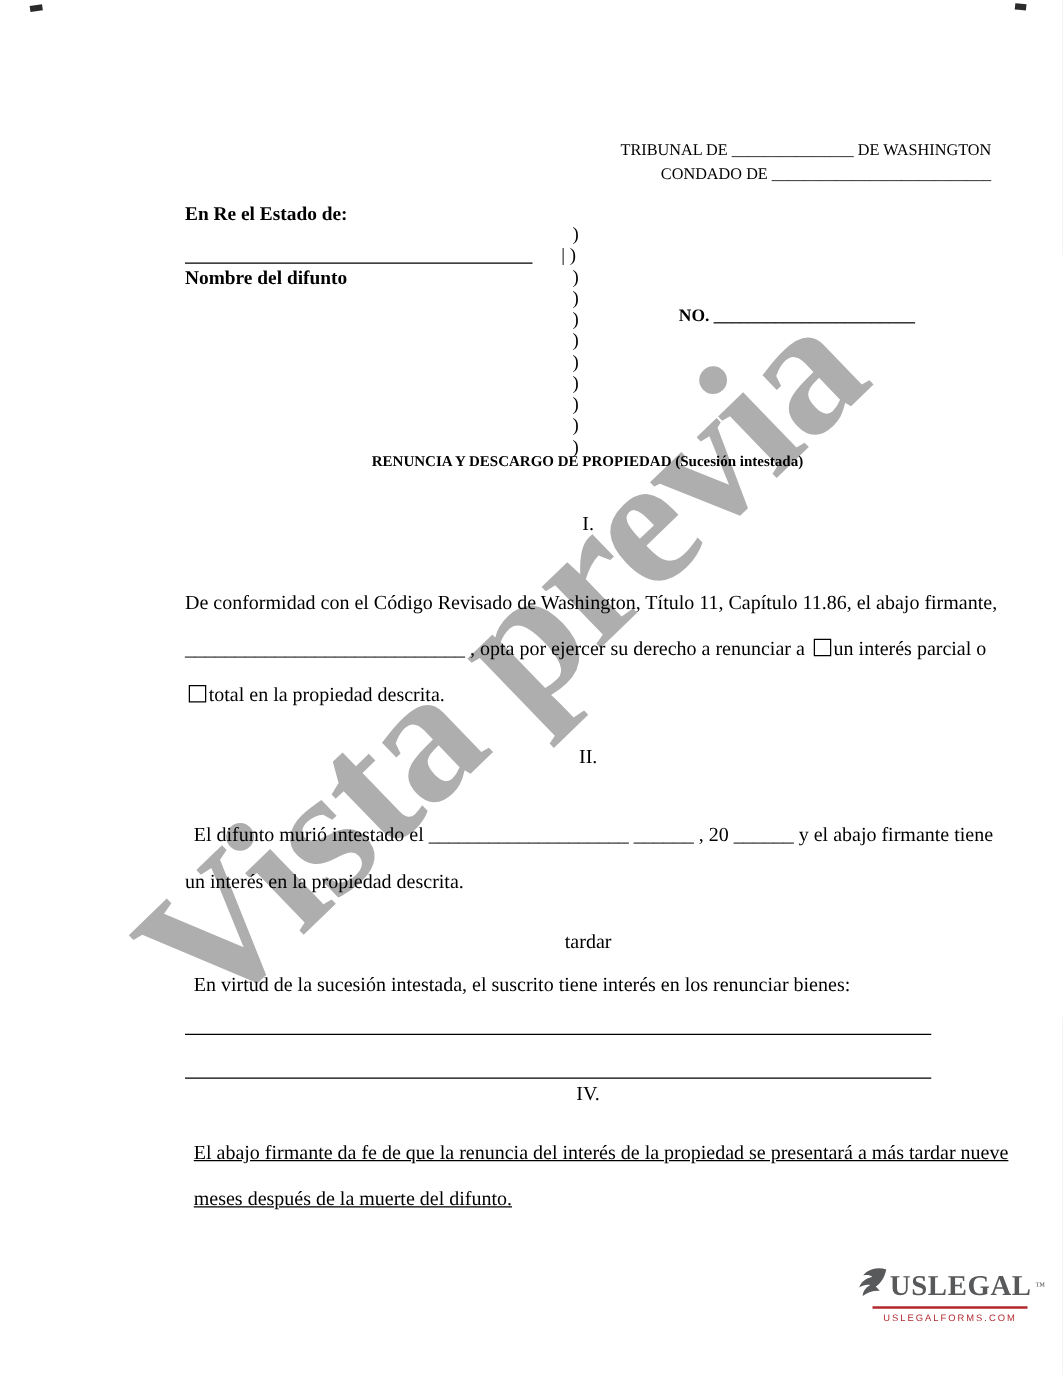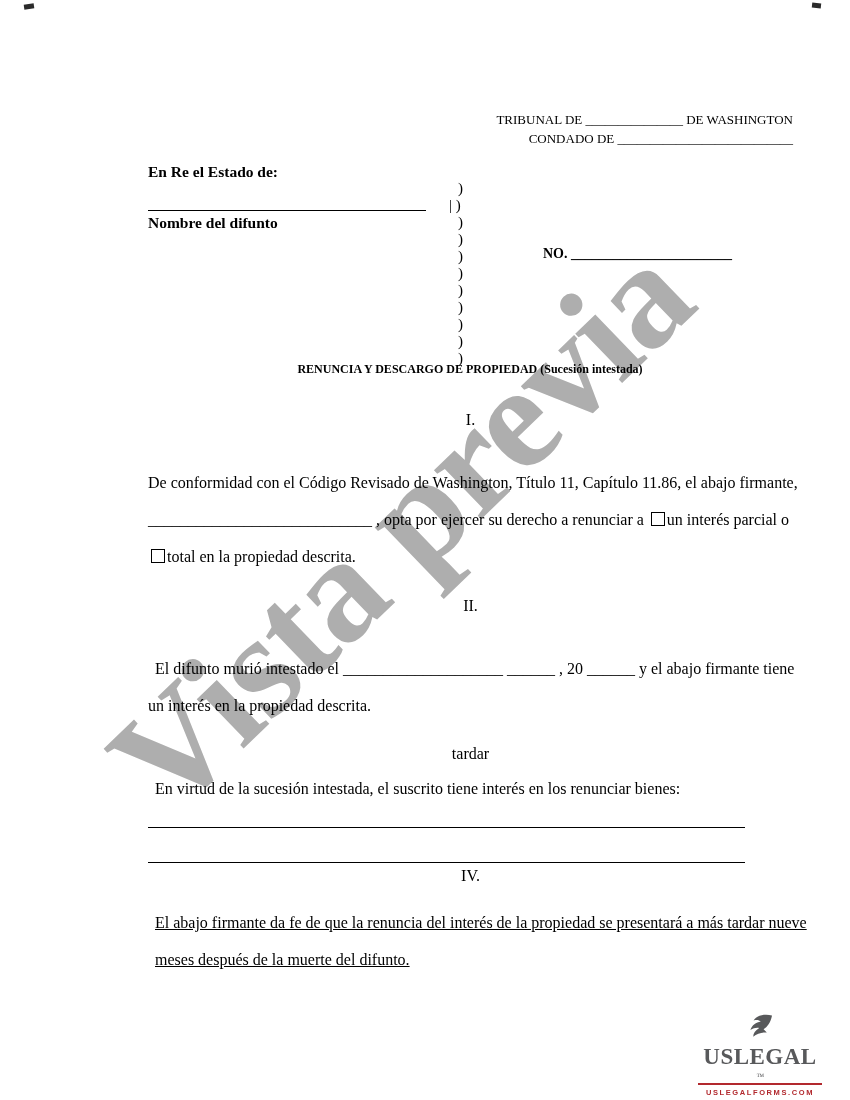--- a/index.html
+++ b/index.html
@@ -95,31 +95,31 @@
     position:absolute; left:148px; width:597px; height:0;
     border-bottom:1.4px solid #000;
   }
   .rule-line.a { top:827px; }
   .rule-line.b { top:862px; }
 
   .logo {
     position:absolute; left:698px; top:1014px; width:124px;
     text-align:center;
   }
-  .logo-row { display:flex; align-items:center; justify-content:center; gap:2px;flex-direction:column; }
+  .logo-row { display:flex; align-items:center; justify-content:center; gap:2px; }
   .logo-brand {
     font-weight:bold; font-size:23px; color:#58595b; letter-spacing:0.5px;
     font-family:"Liberation Serif", serif;
   }
   .logo-tm { font-size:8px; color:#58595b; vertical-align:super; margin-left:1px; }
   .logo-rule { height:2px; background:#b2292e; margin-top:2px; }
   .logo-tagline {
     margin-top:3px;
     font-family:"Liberation Sans", sans-serif;
-    font-size:7.5px; font-weight:bold; letter-spacing:1.6px;
+    font-size:7.5px; font-weight:normal; letter-spacing:1.6px;
     color:#b2292e;
   }
 </style>
 </head>
 <body>
 
 <div class="page">
 
   <div class="watermark">Vista previa</div>
 

